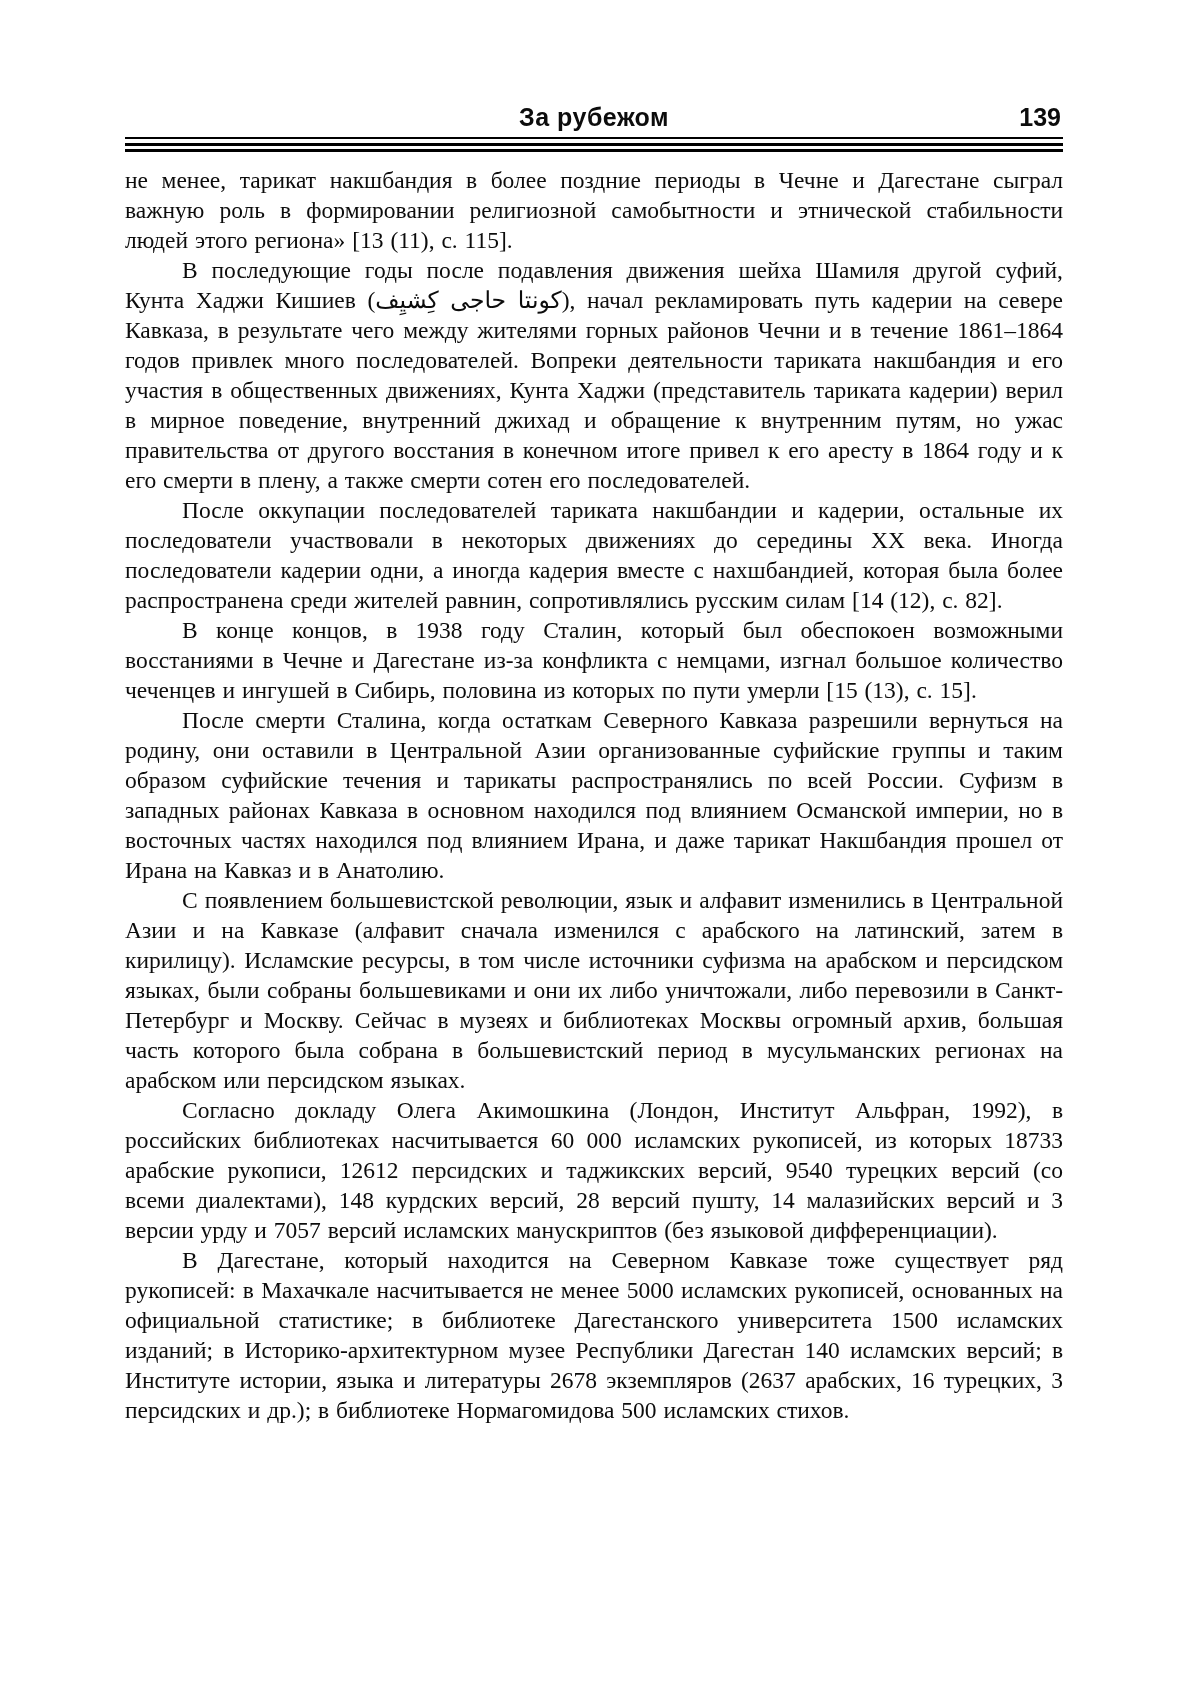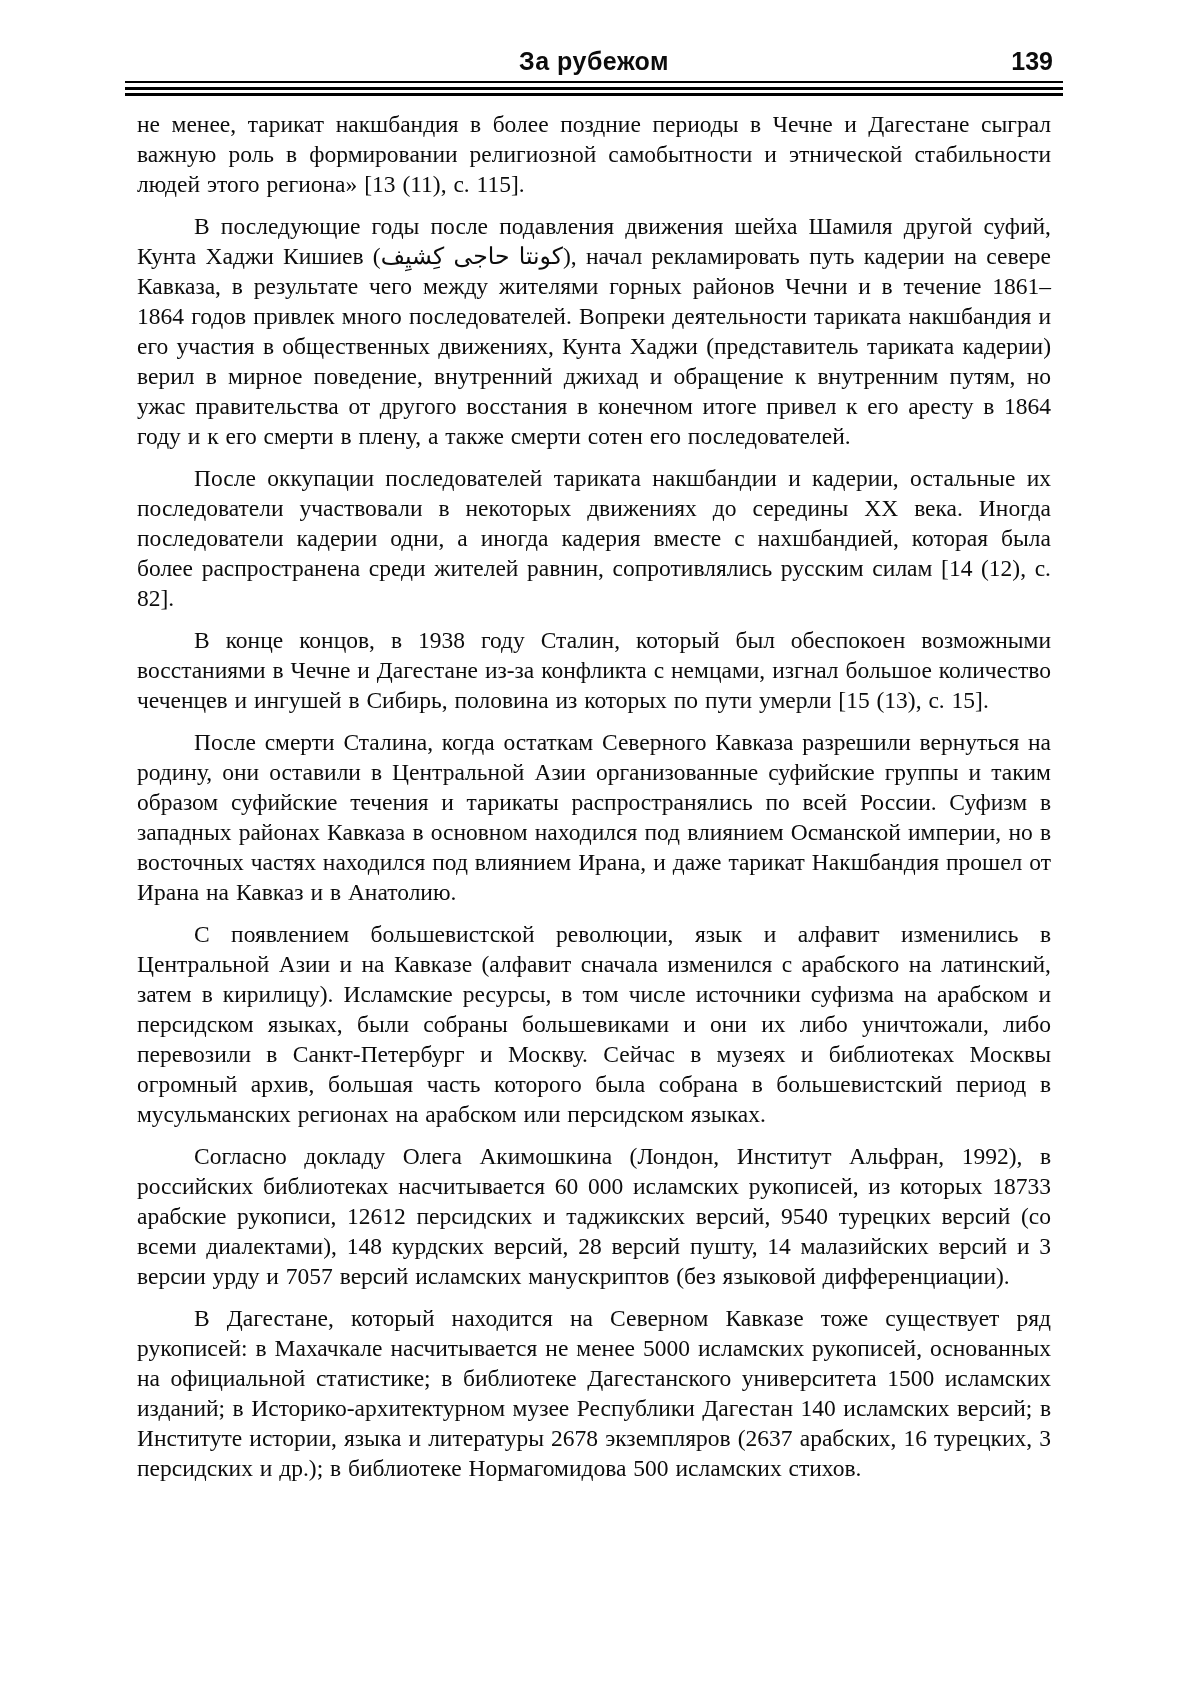--- a/index.html
+++ b/index.html
@@ -14,54 +14,54 @@
     position: relative;
     color: #0c0c0c;
   }
   .page {
     position: absolute;
     left: 125px;
     top: 0;
     width: 938px;
   }
   .running-head {
-    margin-top: 48px;
+    margin-top: 104px;
     position: relative;
     font-family: "Liberation Sans", sans-serif;
     font-weight: bold;
     font-size: 25px;
     line-height: 1.1;
     padding-bottom: 5px;
     border-bottom: 2px solid #000;
     text-align: center;
   }
   .running-head .section-title {
     display: inline-block;
     letter-spacing: 0.5px;
   }
   .running-head .page-number {
     position: absolute;
-    right: 10px;
+    right: 2px;
     bottom: 5px;
   }
   .double-rule {
     margin-top: 4px;
     height: 3px;
     border-top: 3px solid #000;
     border-bottom: 3px solid #000;
   }
   .body-text {
     margin-top: 13px;
     font-family: "Liberation Serif", serif;
     font-size: 23.5px;
     line-height: 30px;
     text-align: justify;
   }
   .body-text p {
-    margin: 12px;
+    margin: 0;
     padding: 0;
     text-indent: 57px;
     word-spacing: 1px;
   }
   .body-text p.no-indent {
     text-indent: 0;
   }
 </style>
 </head>
 <body>

